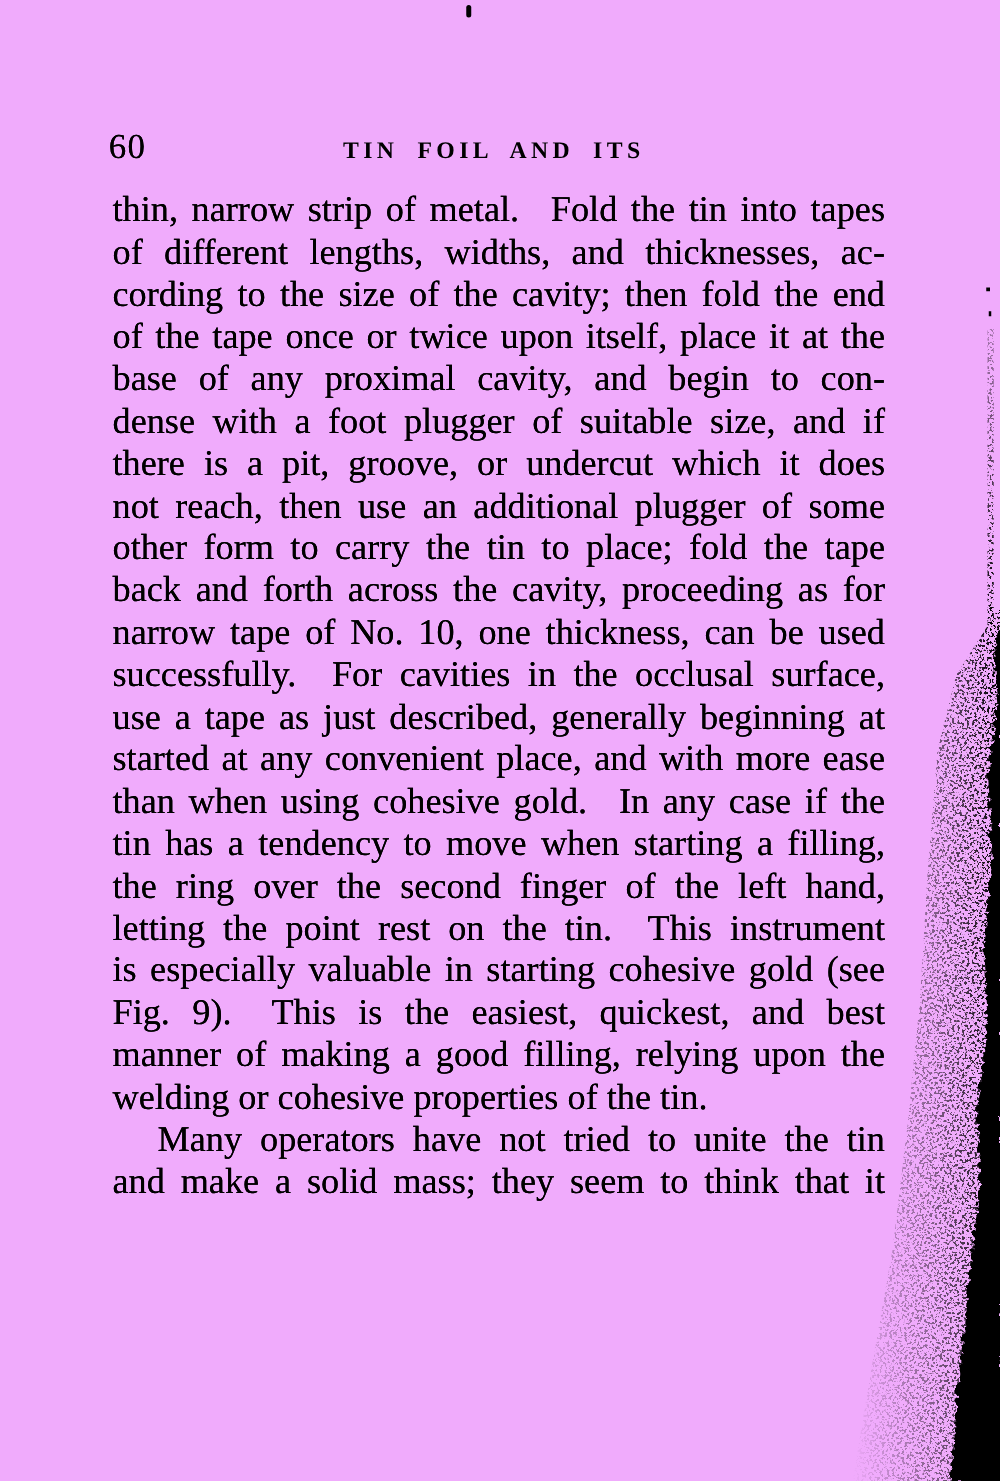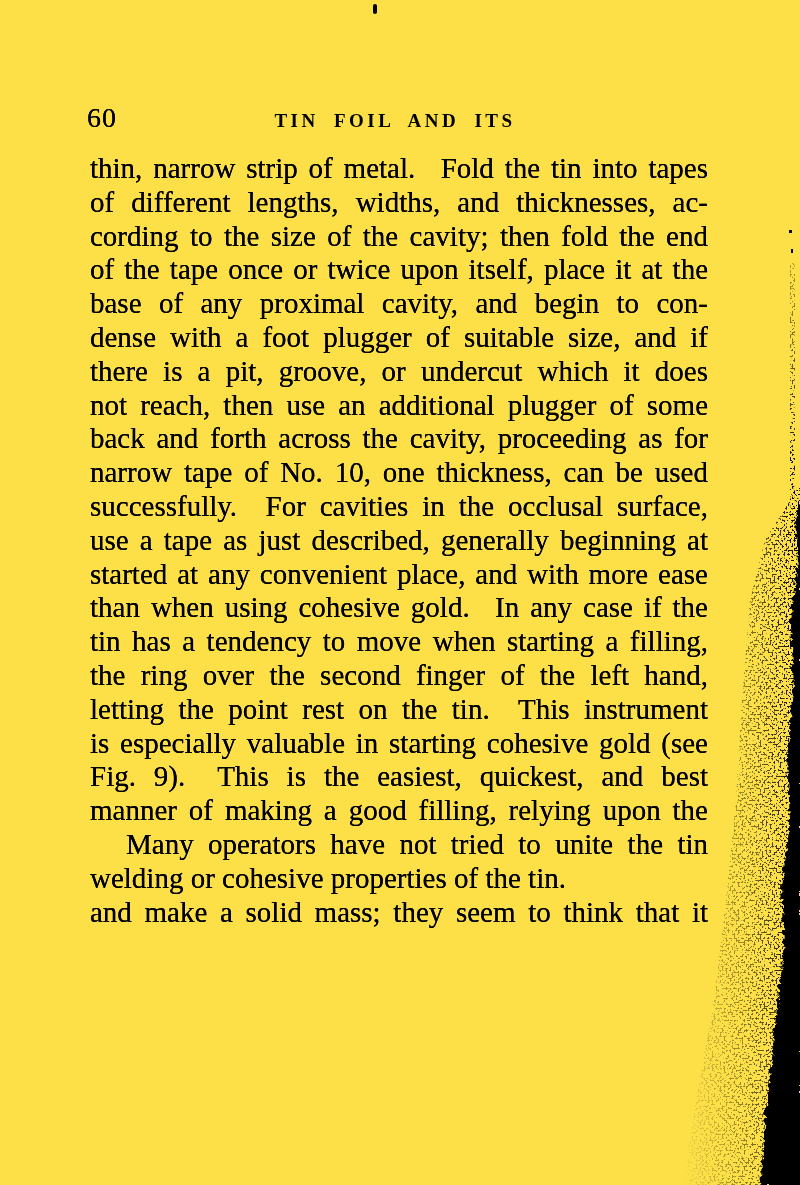--- a/index.html
+++ b/index.html
@@ -6,21 +6,21 @@
   body {
     width: 800px; height: 1185px;
     background: #ffffff;
     font-family: "Liberation Serif", serif;
     color: #000;
     overflow: hidden;
   }
   .page {
     position: relative;
     width: 800px; height: 1185px;
-    background: #fde047;
+    background: #f0abfc;
     overflow: hidden;
   }
   
   .speck-top {
     position: absolute; left: 373px; top: 4px;
     width: 4px; height: 10px;
     background: #000; border-radius: 2px;
   }
   
   .folio {
@@ -74,34 +74,35 @@
 
   <main class="bodytext">
       <div class="line">thin, narrow strip of metal.  Fold the tin into tapes</div>
       <div class="line">of different lengths, widths, and thicknesses, ac-</div>
       <div class="line">cording to the size of the cavity; then fold the end</div>
       <div class="line">of the tape once or twice upon itself, place it at the</div>
       <div class="line">base of any proximal cavity, and begin to con-</div>
       <div class="line">dense with a foot plugger of suitable size, and if</div>
       <div class="line">there is a pit, groove, or undercut which it does</div>
       <div class="line">not reach, then use an additional plugger of some</div>
+      <div class="line">other form to carry the tin to place; fold the tape</div>
       <div class="line">back and forth across the cavity, proceeding as for</div>
       <div class="line">narrow tape of No. 10, one thickness, can be used</div>
       <div class="line">successfully.  For cavities in the occlusal surface,</div>
       <div class="line">use a tape as just described, generally beginning at</div>
       <div class="line">started at any convenient place, and with more ease</div>
       <div class="line">than when using cohesive gold.  In any case if the</div>
       <div class="line">tin has a tendency to move when starting a filling,</div>
       <div class="line">the ring over the second finger of the left hand,</div>
       <div class="line">letting the point rest on the tin.  This instrument</div>
       <div class="line">is especially valuable in starting cohesive gold (see</div>
       <div class="line">Fig. 9).  This is the easiest, quickest, and best</div>
       <div class="line">manner of making a good filling, relying upon the</div>
+      <div class="line end">welding or cohesive properties of the tin.</div>
       <div class="line indent">Many operators have not tried to unite the tin</div>
-      <div class="line end">welding or cohesive properties of the tin.</div>
       <div class="line">and make a solid mass; they seem to think that it</div>
     </main>
 
   <svg class="edgenoise" width="170" height="1185" viewBox="0 0 170 1185" xmlns="http://www.w3.org/2000/svg">
     <defs>
       <linearGradient id="hfade" x1="0" y1="0" x2="1" y2="0">
         <stop offset="0" stop-color="#000" stop-opacity="0"></stop>
         <stop offset="0.55" stop-color="#000" stop-opacity="0.45"></stop>
         <stop offset="1" stop-color="#000" stop-opacity="1"></stop>
       </linearGradient>

